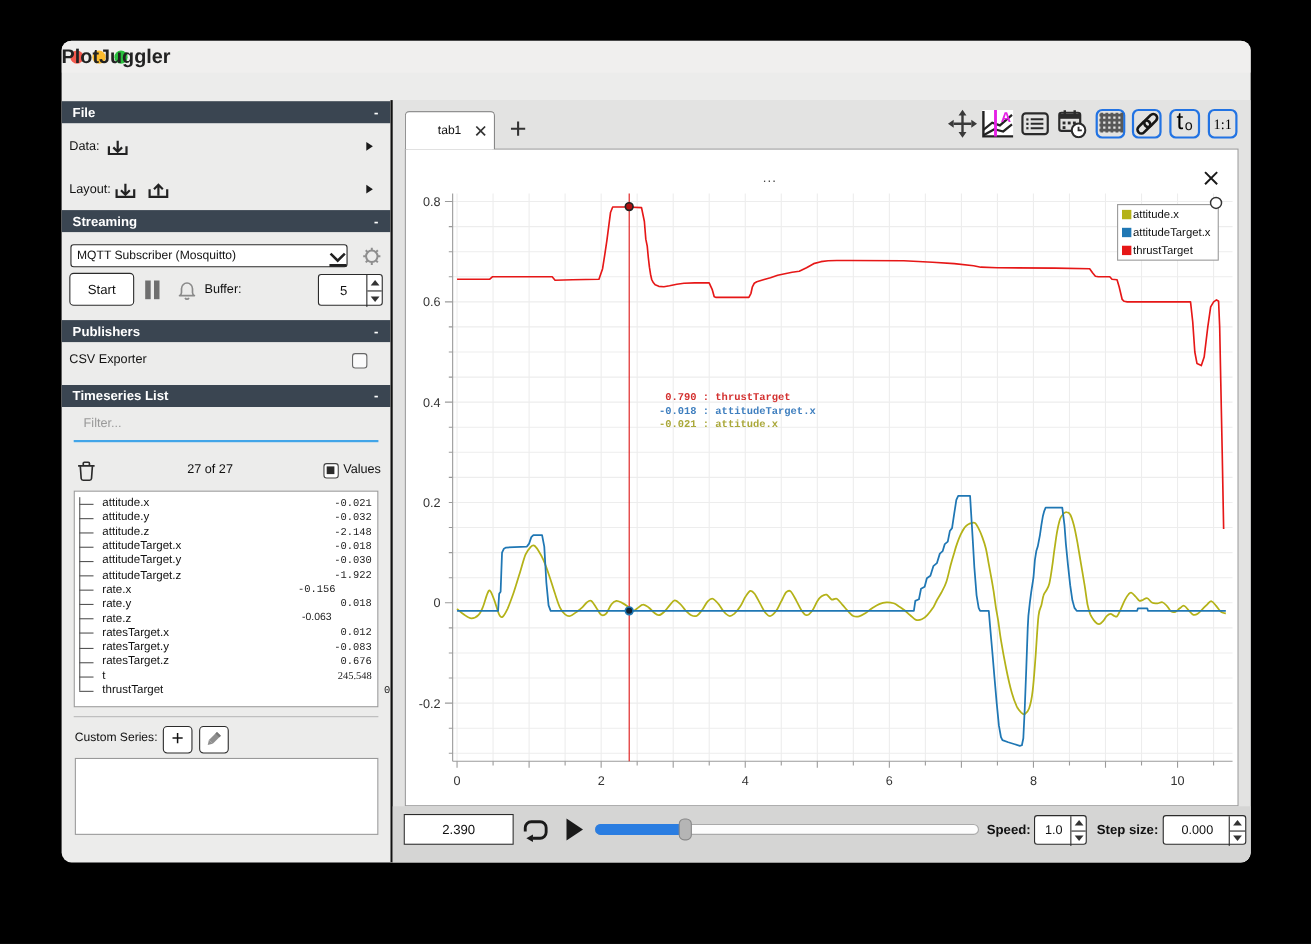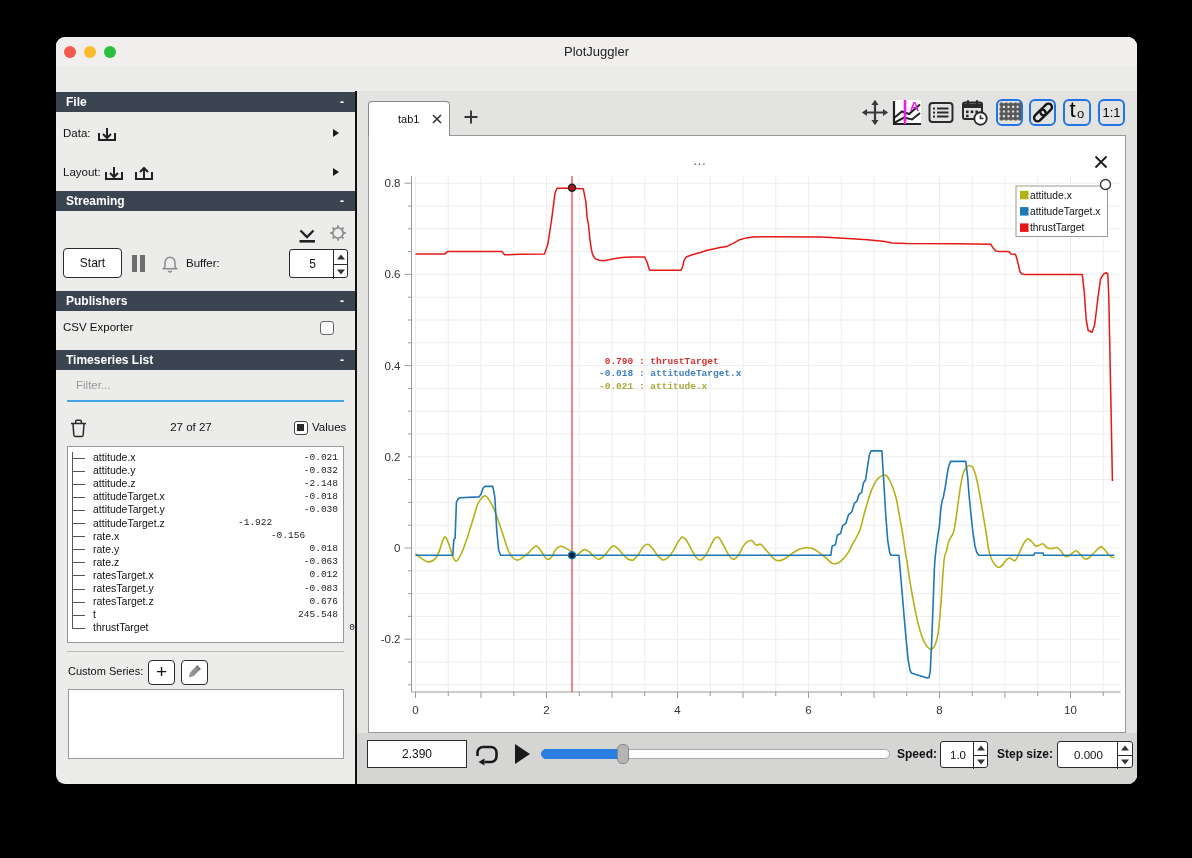--- a/index.html
+++ b/index.html
@@ -1,37 +1,38 @@
 <!DOCTYPE html>
 <html><head><meta charset="utf-8"><style>html,body{margin:0;padding:0;background:#000;width:1192px;height:858px;overflow:hidden}*{box-sizing:border-box;font-family:"Liberation Sans",sans-serif}.hdr{position:absolute;left:0;width:299px;height:20px;background:#3a4551;color:#fff;font-size:12px;font-weight:bold;line-height:20px;padding-left:10px}.hdr .m{position:absolute;right:11px;top:0;font-weight:bold}.mono{font-family:"Liberation Mono",monospace}</style></head><body>
 <div id="win" style="position:absolute;left:56px;top:36.5px;width:1081px;height:747px;background:#ececeb;border-radius:9px;overflow:hidden;box-shadow:0 18px 50px 10px rgba(0,0,0,.7)">
 <div style="position:absolute;left:0;top:0;width:1081px;height:29.5px;background:#f0efee">
       <div style="position:absolute;left:8px;top:9.5px;width:12px;height:12px;border-radius:50%;background:#f35a4e"></div>
       <div style="position:absolute;left:28px;top:9.5px;width:12px;height:12px;border-radius:50%;background:#fcbb2d"></div>
       <div style="position:absolute;left:48px;top:9.5px;width:12px;height:12px;border-radius:50%;background:#2ac03d"></div>
-      <div style="position:absolute;left:0;top:0;width:100%;height:29.5px;line-height:29.5px;text-align:center;font-size:13px;font-weight:normal;color:#222">PlotJuggler</div>
+      <div style="position:absolute;left:0;top:0;width:100%;height:29.5px;line-height:29.5px;text-align:left;font-size:18px;font-weight:bold;color:#222">PlotJuggler</div>
     </div>
 <div class="hdr" style="top:55.5px">File<span class="m">-</span></div>
 <div style="position:absolute;left:7px;top:90px;font-size:11.5px;color:#111">Data:</div>
 <svg style="position:absolute;left:41px;top:89px" width="20" height="16" viewBox="0 0 20 16">
       <path d="M2,7 v7 h16 v-7" stroke="#222" stroke-width="2" fill="none"></path>
       <path d="M10,2 v9 M6,8 l4,4 l4,-4" stroke="#222" stroke-width="2" fill="none"></path>
     </svg>
 <div style="position:absolute;left:277px;top:92px;width:0;height:0;border-left:6px solid #1a1a1a;border-top:4.5px solid transparent;border-bottom:4.5px solid transparent"></div>
 <div style="position:absolute;left:7px;top:129px;font-size:11.5px;color:#111">Layout:</div>
 <svg style="position:absolute;left:48px;top:128px" width="20" height="16" viewBox="0 0 20 16">
       <path d="M2,7 v7 h16 v-7" stroke="#222" stroke-width="2" fill="none"></path>
       <path d="M10,2 v9 M6,8 l4,4 l4,-4" stroke="#222" stroke-width="2" fill="none"></path>
     </svg>
 <svg style="position:absolute;left:78px;top:128px" width="20" height="16" viewBox="0 0 20 16">
       <path d="M2,7 v7 h16 v-7" stroke="#222" stroke-width="2" fill="none"></path>
       <path d="M10,13 v-9 M6,7 l4,-4 l4,4" stroke="#222" stroke-width="2" fill="none"></path>
     </svg>
 <div style="position:absolute;left:277px;top:131px;width:0;height:0;border-left:6px solid #1a1a1a;border-top:4.5px solid transparent;border-bottom:4.5px solid transparent"></div>
 <div class="hdr" style="top:154px">Streaming<span class="m">-</span></div>
+<div style="position:absolute;left:8px;top:185.5px;width:252px;height:21px;background:#fff;border:1.4px solid #2b2b2b;border-radius:3px;font-size:11px;color:#111;line-height:19px;padding-left:5px">MQTT Subscriber (Mosquitto)</div>
 <svg style="position:absolute;left:243px;top:192px" width="16" height="15" viewBox="0 0 16 15">
       <path d="M1.5,1.5 L8,8 L14.5,1.5" stroke="#222" stroke-width="2.3" fill="none"></path>
       <rect x="0.5" y="11" width="16" height="2.6" fill="#222"></rect>
     </svg>
 <svg style="position:absolute;left:273px;top:187px" width="18" height="18" viewBox="0 0 18 18">
       <g stroke="#8e8e8e" stroke-width="1.8" fill="none">
         <circle cx="9" cy="9" r="5.2"></circle>
         <path d="M9,1.2 V3.6 M9,14.4 V16.8 M1.2,9 H3.6 M14.4,9 H16.8 M3.5,3.5 L5.2,5.2 M12.8,12.8 L14.5,14.5 M14.5,3.5 L12.8,5.2 M5.2,12.8 L3.5,14.5"></path>
         <circle cx="9" cy="9" r="1.8" fill="#ececeb" stroke="none"></circle>
       </g>
@@ -87,42 +88,42 @@
 <div style="position:absolute;left:37px;top:440.7px;font-size:10.5px;color:#111;line-height:13px">attitude.z</div>
 <div style="position:absolute;right:799px;top:441.2px;width:100px;text-align:right;font-size:9.5px;font-family:'Liberation Mono',monospace;color:#222;line-height:12px">-2.148</div>
 <div style="position:absolute;left:15.5px;top:460.3px;width:13px;height:1px;background:#555"></div>
 <div style="position:absolute;left:37px;top:453.8px;font-size:10.5px;color:#111;line-height:13px">attitudeTarget.x</div>
 <div style="position:absolute;right:799px;top:454.3px;width:100px;text-align:right;font-size:9.5px;font-family:'Liberation Mono',monospace;color:#222;line-height:12px">-0.018</div>
 <div style="position:absolute;left:15.5px;top:473.4px;width:13px;height:1px;background:#555"></div>
 <div style="position:absolute;left:37px;top:466.9px;font-size:10.5px;color:#111;line-height:13px">attitudeTarget.y</div>
 <div style="position:absolute;right:799px;top:467.4px;width:100px;text-align:right;font-size:9.5px;font-family:'Liberation Mono',monospace;color:#222;line-height:12px">-0.030</div>
 <div style="position:absolute;left:15.5px;top:486.5px;width:13px;height:1px;background:#555"></div>
 <div style="position:absolute;left:37px;top:480.0px;font-size:10.5px;color:#111;line-height:13px">attitudeTarget.z</div>
-<div style="position:absolute;right:799px;top:480.5px;width:100px;text-align:left;font-size:9.5px;font-family:'Liberation Mono',monospace;color:#222;line-height:12px">-1.922</div>
+<div style="position:absolute;right:799px;top:480.5px;width:100px;text-align:right;font-size:9.5px;font-family:'Liberation Mono',monospace;color:#222;line-height:12px">-1.922</div>
 <div style="position:absolute;left:15.5px;top:499.6px;width:13px;height:1px;background:#555"></div>
 <div style="position:absolute;left:37px;top:493.1px;font-size:10.5px;color:#111;line-height:13px">rate.x</div>
 <div style="position:absolute;right:799px;top:493.6px;width:100px;text-align:center;font-size:9.5px;font-family:Liberation Mono, monospace;color:#222;line-height:12px">-0.156</div>
 <div style="position:absolute;left:15.5px;top:512.7px;width:13px;height:1px;background:#555"></div>
 <div style="position:absolute;left:37px;top:506.2px;font-size:10.5px;color:#111;line-height:13px">rate.y</div>
 <div style="position:absolute;right:799px;top:506.7px;width:100px;text-align:right;font-size:9.5px;font-family:Liberation Mono, monospace;color:#222;line-height:12px">0.018</div>
 <div style="position:absolute;left:15.5px;top:525.8px;width:13px;height:1px;background:#555"></div>
 <div style="position:absolute;left:37px;top:519.3px;font-size:10.5px;color:#111;line-height:13px">rate.z</div>
-<div style="position:absolute;right:799px;top:519.8px;width:100px;text-align:right;font-size:9.5px;font-family:Liberation Mono, monospace;color:#222;line-height:12px">-0.063</div>
+<div style="position:absolute;right:799px;top:519.8px;width:100px;text-align:center;font-size:9.5px;font-family:Liberation Sans, sans-serif;color:#222;line-height:12px">-0.063</div>
 <div style="position:absolute;left:15.5px;top:538.9px;width:13px;height:1px;background:#555"></div>
 <div style="position:absolute;left:37px;top:532.4px;font-size:10.5px;color:#111;line-height:13px">ratesTarget.x</div>
 <div style="position:absolute;right:799px;top:532.9px;width:100px;text-align:right;font-size:9.5px;font-family:'Liberation Mono',monospace;color:#222;line-height:12px">0.012</div>
 <div style="position:absolute;left:15.5px;top:552.0px;width:13px;height:1px;background:#555"></div>
 <div style="position:absolute;left:37px;top:545.5px;font-size:10.5px;color:#111;line-height:13px">ratesTarget.y</div>
 <div style="position:absolute;right:799px;top:546.0px;width:100px;text-align:right;font-size:9.5px;font-family:'Liberation Mono',monospace;color:#222;line-height:12px">-0.083</div>
 <div style="position:absolute;left:15.5px;top:565.1px;width:13px;height:1px;background:#555"></div>
 <div style="position:absolute;left:37px;top:558.6px;font-size:10.5px;color:#111;line-height:13px">ratesTarget.z</div>
 <div style="position:absolute;right:799px;top:559.1px;width:100px;text-align:right;font-size:9.5px;font-family:'Liberation Mono',monospace;color:#222;line-height:12px">0.676</div>
 <div style="position:absolute;left:15.5px;top:578.2px;width:13px;height:1px;background:#555"></div>
 <div style="position:absolute;left:37px;top:571.7px;font-size:10.5px;color:#111;line-height:13px">t</div>
-<div style="position:absolute;right:799px;top:572.2px;width:100px;text-align:right;font-size:9.5px;font-family:Liberation Mono, monospace;color:#222;line-height:12px">245.548</div>
+<div style="position:absolute;right:799px;top:572.2px;width:100px;text-align:right;font-size:9.5px;font-family:Liberation Serif, serif;color:#222;line-height:12px">245.548</div>
 <div style="position:absolute;left:15.5px;top:591.3px;width:13px;height:1px;background:#555"></div>
 <div style="position:absolute;left:37px;top:584.8px;font-size:10.5px;color:#111;line-height:13px">thrustTarget</div>
 <div style="position:absolute;right:765px;top:585.3px;width:100px;text-align:right;font-size:9.5px;font-family:'Liberation Mono',monospace;color:#222;line-height:12px">0.79</div>
 <div style="position:absolute;left:11px;top:614.5px;width:277px;height:1px;background:#bbb"></div>
 <div style="position:absolute;left:12px;top:628.5px;font-size:11px;color:#111">Custom Series:</div>
 <div style="position:absolute;left:92px;top:623.5px;width:27px;height:25px;background:#fff;border:1.4px solid #2b2b2b;border-radius:4px;text-align:center;line-height:22px;font-size:19px;color:#111">+</div>
 <div style="position:absolute;left:125px;top:623.5px;width:27px;height:25px;background:#fff;border:1.4px solid #2b2b2b;border-radius:4px;padding:3px 0 0 4px"><svg width="16" height="16" viewBox="0 0 16 16">
         <g transform="rotate(45 8 8)">
           <rect x="5.6" y="1" width="5" height="10.4" fill="#8f8f8f"></rect>
           <path d="M5.6,11.4 h5 L8.1,15.4 Z" fill="#8f8f8f"></path>
@@ -202,21 +203,21 @@
           <rect x="8.3" y="5" width="13.6" height="7" rx="3.5" transform="rotate(-45 15.1 8.5)"></rect>
         </g>
       </svg></div>
 <div style="position:absolute;left:1007px;top:62.5px;width:28px;height:27px;border:2.2px solid #2273e3;border-radius:6px;box-sizing:border-box">
       <div style="position:relative;width:100%;height:100%;font-family:Liberation Sans,sans-serif">
         <span style="position:absolute;left:4.5px;top:-4px;font-size:22px;color:#000">t</span>
         <span style="position:absolute;left:12px;top:5px;font-size:13px;color:#111">o</span>
       </div>
     </div>
 <div style="position:absolute;left:1042px;top:62.5px;width:27px;height:27px;border:2.2px solid #2273e3;border-radius:6px;box-sizing:border-box">
-      <div style="width:100%;height:100%;line-height:23px;text-align:center;font-size:13px;color:#000;font-family:Liberation Sans, sans-serif">1:1</div>
+      <div style="width:100%;height:100%;line-height:23px;text-align:center;font-size:13px;color:#000;font-family:Liberation Serif, serif">1:1</div>
     </div>
 <div style="position:absolute;left:624px;top:117px;width:40px;text-align:center;font-size:12px;color:#444;letter-spacing:1px">...</div>
 <svg style="position:absolute;left:1037px;top:117.5px" width="16" height="16" viewBox="0 0 16 16">
       <path d="M2.5,2.5 L13.5,13.5 M13.5,2.5 L2.5,13.5" stroke="#1a1a1a" stroke-width="1.8"></path>
     </svg>
 <svg style="position:absolute;left:312.5px;top:99.5px" width="755" height="595" viewBox="368.5 136 755 595" font-family="Liberation Sans, sans-serif">
       <line x1="415.00" y1="176" x2="415.00" y2="692" stroke="#ededed" stroke-width="1"></line>
       <line x1="447.75" y1="176" x2="447.75" y2="692" stroke="#ededed" stroke-width="1"></line>
       <line x1="480.50" y1="176" x2="480.50" y2="692" stroke="#ededed" stroke-width="1"></line>
       <line x1="513.25" y1="176" x2="513.25" y2="692" stroke="#ededed" stroke-width="1"></line>

